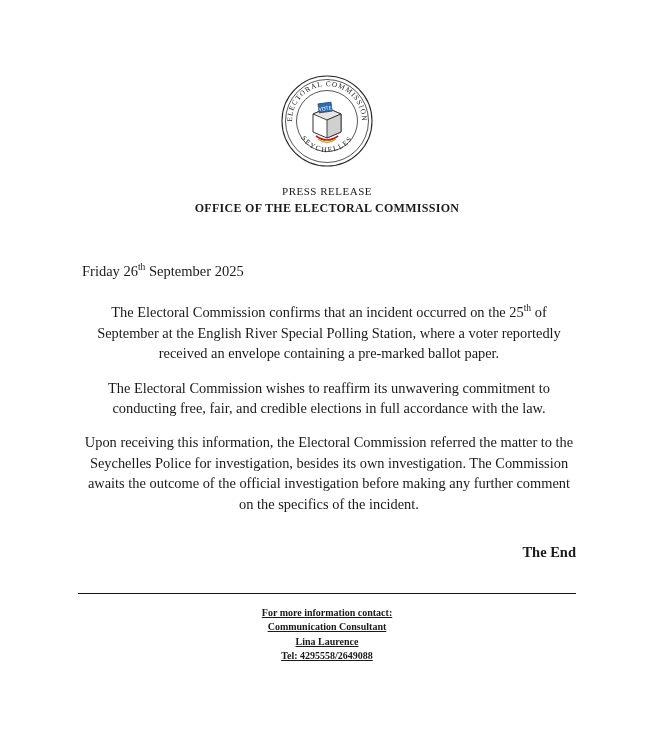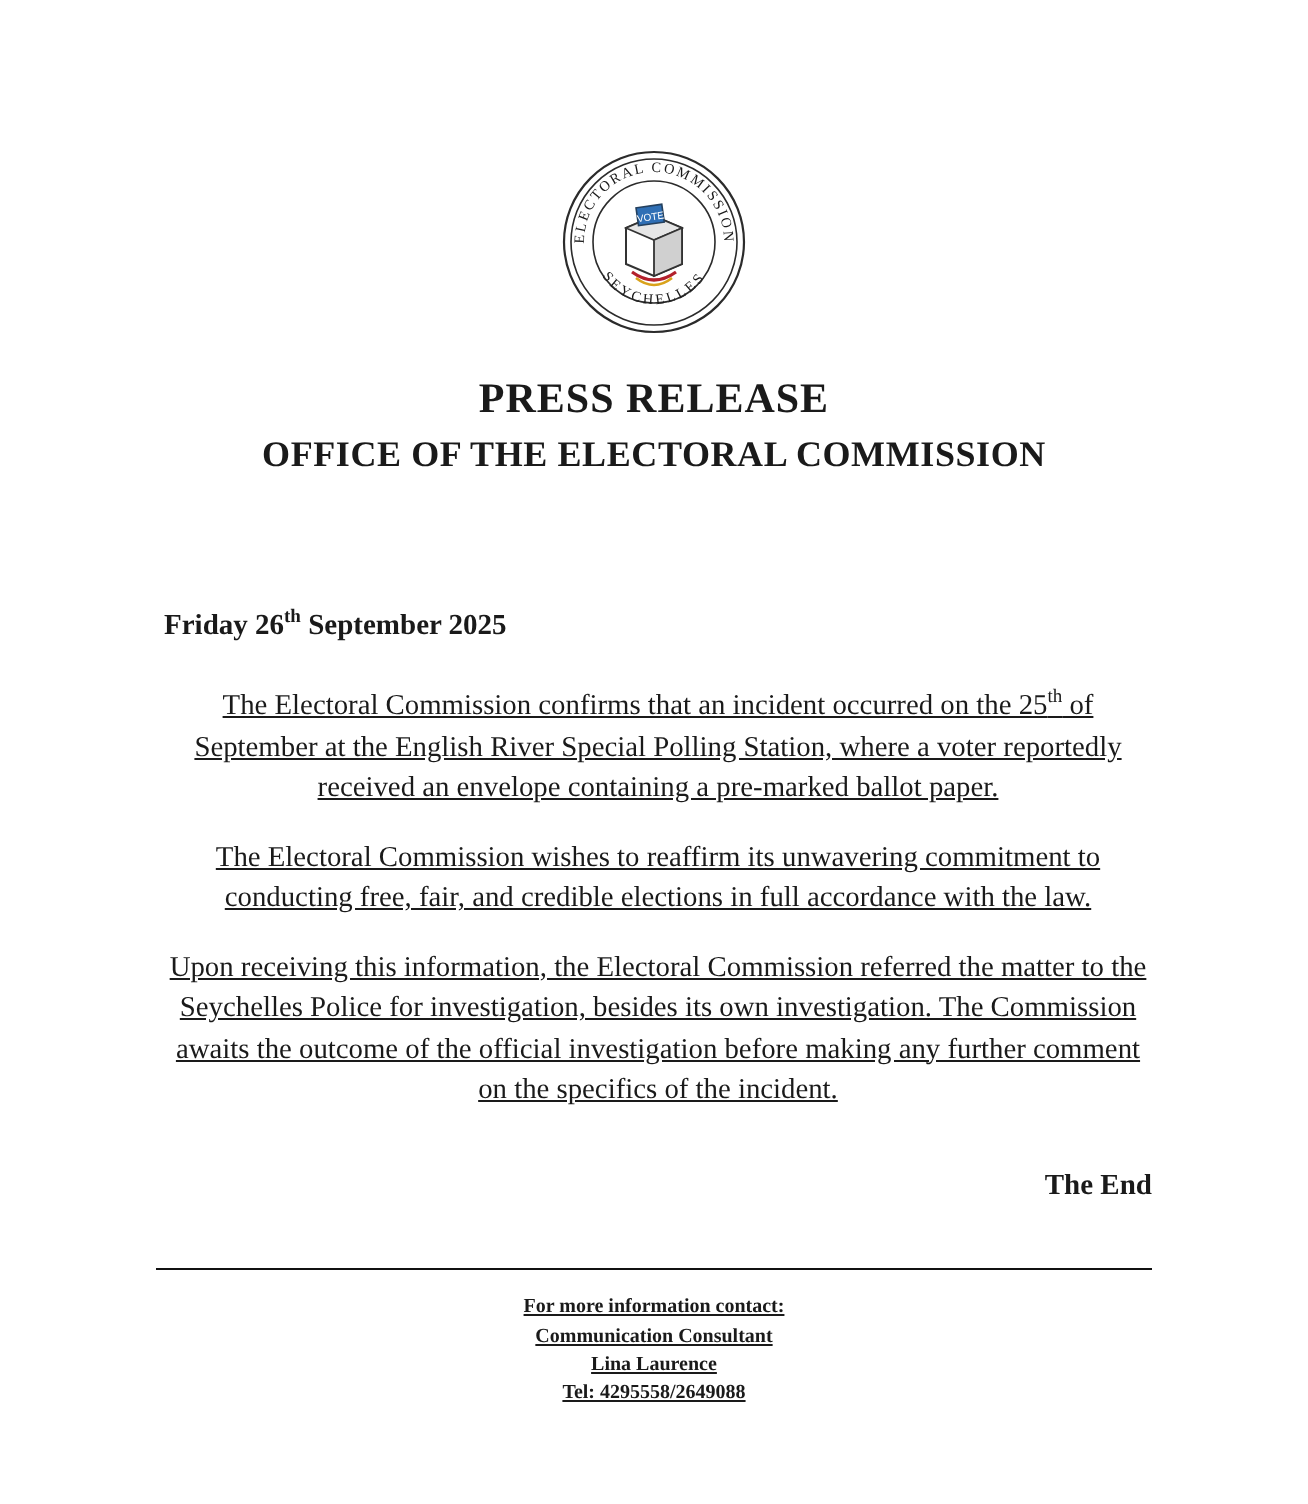--- a/index.html
+++ b/index.html
@@ -34,55 +34,54 @@
     height: 94px;
   }
   .logo svg { display: block; }
 
   
   .title-block {
     text-align: center;
     margin-top: 16px;
   }
   .title-line-1 {
-    font-size: 21px;
-    font-weight: bold;
+    font-size: 11px;
+    font-weight: normal;
     letter-spacing: 0.5px;
     line-height: 1.45;
   }
   .title-line-2 {
-    font-size: 18px;
+    font-size: 12px;
     font-weight: bold;
     letter-spacing: 0.3px;
     line-height: 1.45;
   }
 
   
   .date-line {
-    margin-top: 63px;
+    margin-top: 45px;
     font-size: 14.5px;
-    font-weight: bold;
+    font-weight: normal;
     text-align: left;
     padding-left: 4px;
   }
   .date-line sup {
     font-size: 9.5px;
     vertical-align: super;
   }
 
   
   .body-block {
     margin-top: 22px;
   }
   .para {
     font-size: 14.4px;
     line-height: 1.42;
     text-align: center;
     margin: 0 0 14px 4px;
-    text-decoration: underline;
   }
   .para sup {
     font-size: 9.5px;
     vertical-align: super;
   }
 
   
   .the-end {
     text-align: right;
     font-size: 14.5px;

